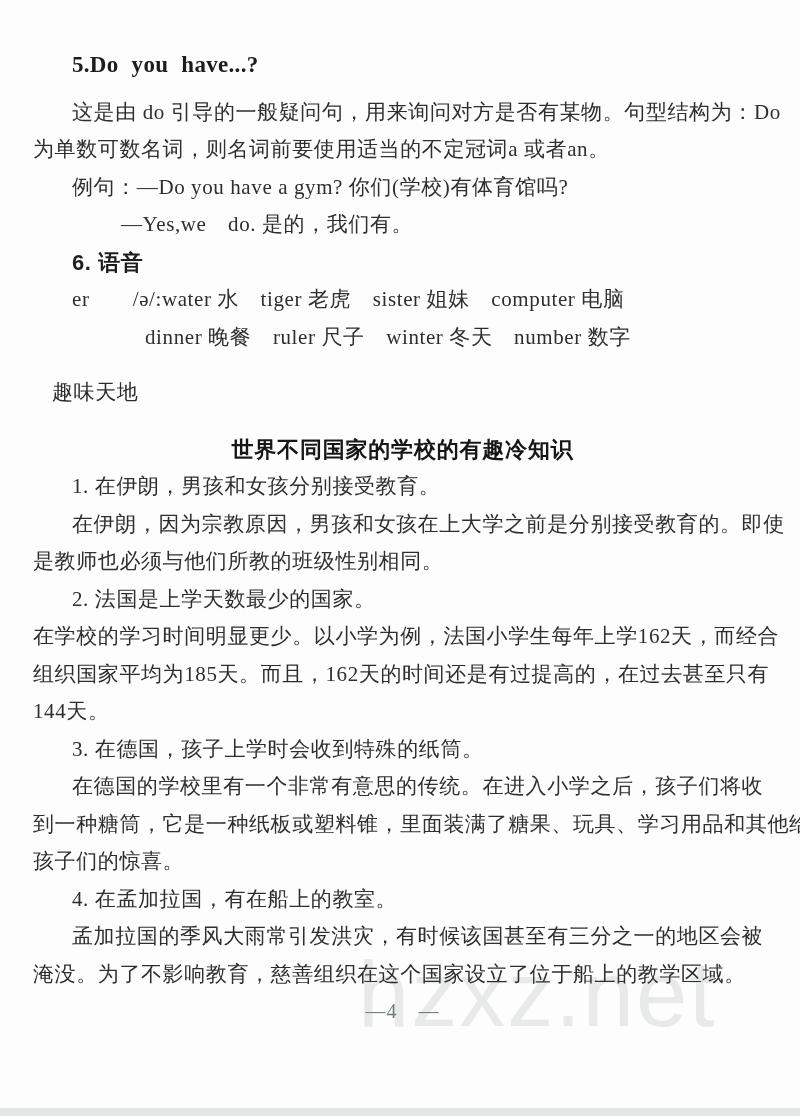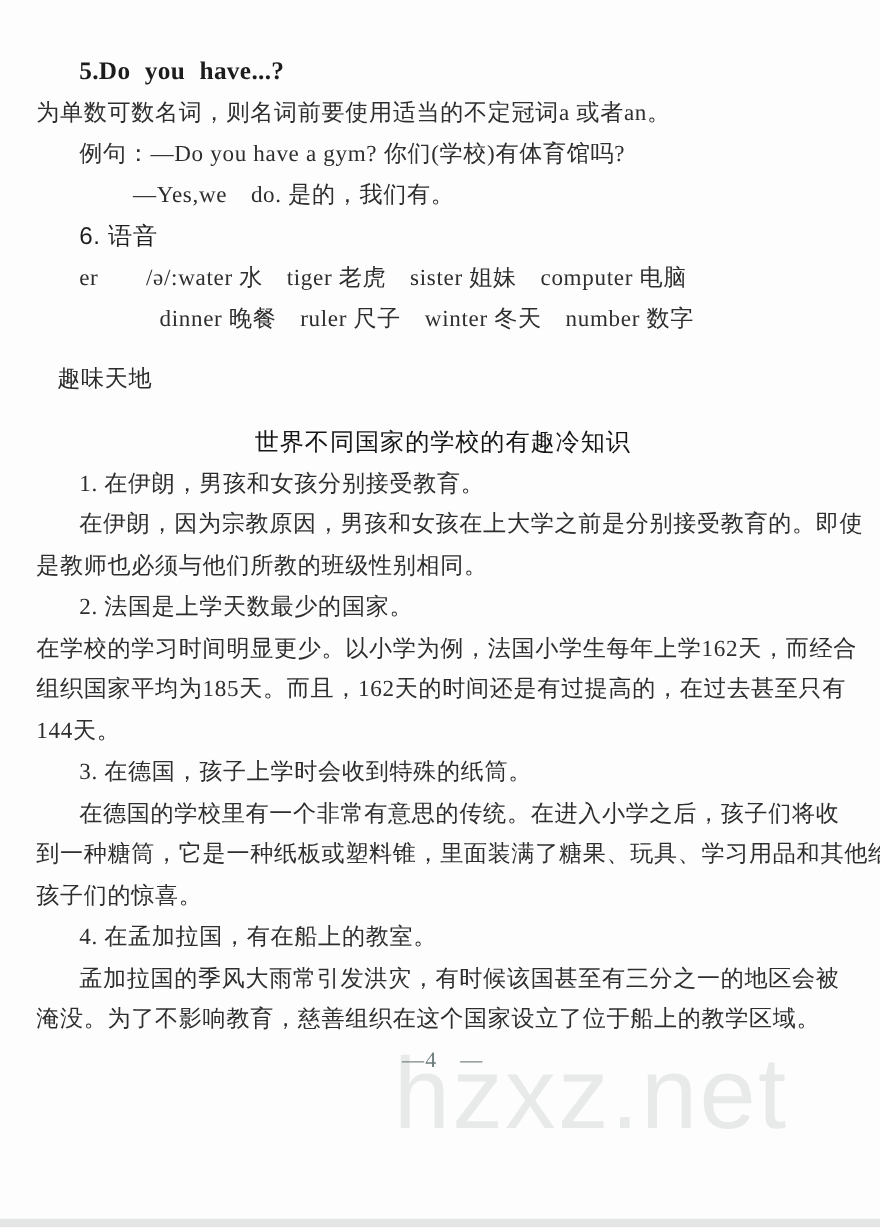--- a/index.html
+++ b/index.html
@@ -49,34 +49,34 @@
   .indent3 { padding-left: 112px; }
   .h-en {
     font-weight: bold;
     font-size: 23px;
     letter-spacing: 0.3px;
     word-spacing: 7px;
     color: #1c1c1c;
   }
   .h-cn {
     font-family: "Liberation Sans", "DejaVu Sans", sans-serif;
-    font-weight: normal;
+    font-weight: bold;
     font-size: 22px;
     color: #1e1e1e;
   }
   .subhead {
     font-family: "Liberation Sans", "DejaVu Sans", sans-serif;
     font-size: 21px;
     padding-left: 19px;
     margin-top: 17px;
     color: #2b2b2b;
   }
   .title {
     font-family: "Liberation Sans", "DejaVu Sans", sans-serif;
-    font-weight: normal;
+    font-weight: bold;
     font-size: 22px;
     text-align: center;
     letter-spacing: 0.8px;
     margin-top: 20px;
     color: #161616;
   }
   .gap-top { margin-top: 10px; }
   .pagenum {
     text-align: center;
     font-size: 20px;
@@ -95,20 +95,21 @@
 </style>
 </head>
 <body>
 
 <div class="page">
 
   <div class="watermark">hzxz.net</div>
 
   <div class="content">
     <div class="line h-en indent1">5.Do you have...?</div>
+    <div class="line indent1 gap-top">这是由 do 引导的一般疑问句，用来询问对方是否有某物。句型结构为：Do</div>
     <div class="line">为单数可数名词，则名词前要使用适当的不定冠词a 或者an。</div>
     <div class="line indent1">例句：—Do you have a gym? 你们(学校)有体育馆吗?</div>
     <div class="line indent2">—Yes,we　do. 是的，我们有。</div>
     <div class="line h-cn indent1">6. 语音</div>
     <div class="line indent1">er　　/ə/:water 水　tiger 老虎　sister 姐妹　computer 电脑</div>
     <div class="line indent3">dinner 晚餐　ruler 尺子　winter 冬天　number 数字</div>
     <div class="line subhead">趣味天地</div>
     <div class="line title">世界不同国家的学校的有趣冷知识</div>
     <div class="line indent1">1. 在伊朗，男孩和女孩分别接受教育。</div>
     <div class="line indent1">在伊朗，因为宗教原因，男孩和女孩在上大学之前是分别接受教育的。即使</div>

